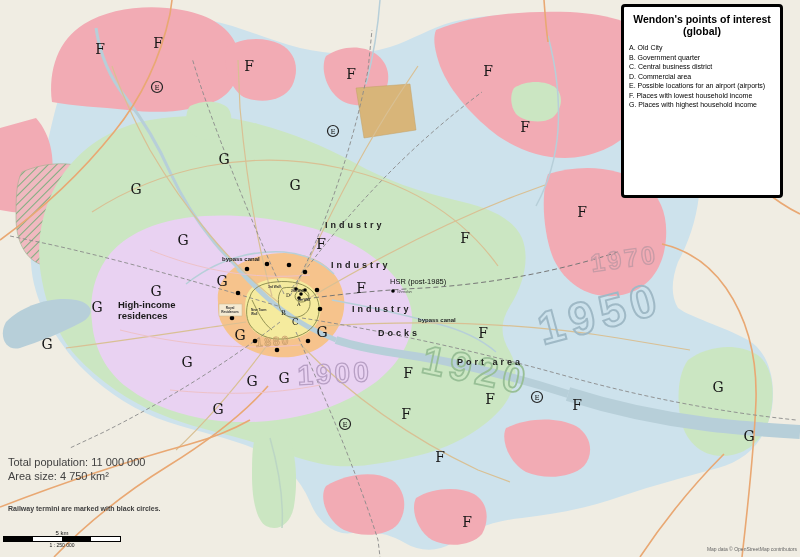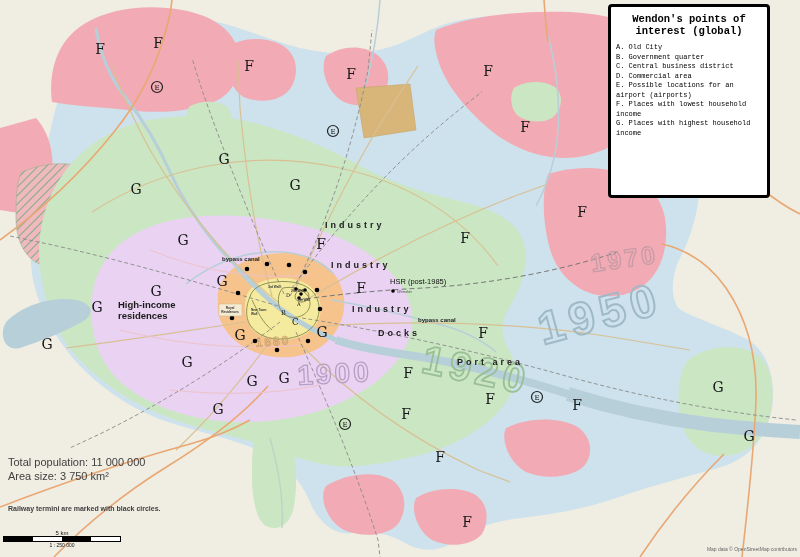--- a/index.html
+++ b/index.html
@@ -10,22 +10,22 @@
   .rletter{font-family:"DejaVu Serif",serif;font-size:14px;fill:#151515;}
   .spread{font-family:"Liberation Sans",sans-serif;font-weight:700;font-size:9px;letter-spacing:3px;fill:#222;}
   .smallbold{font-family:"Liberation Sans",sans-serif;font-weight:700;font-size:6px;fill:#222;}
   .plain8{font-family:"Liberation Sans",sans-serif;font-size:7.5px;fill:#111;}
   .tinyitalic{font-family:"Liberation Sans",sans-serif;font-style:italic;font-size:4px;fill:#555;}
   .tiny{font-family:"Liberation Sans",sans-serif;font-size:3.2px;fill:#333;}
   .hibold{font-family:"Liberation Sans",sans-serif;font-weight:700;font-size:9.5px;fill:#1a1a1a;}
   .year{font-family:"Liberation Sans",sans-serif;font-weight:700;fill:none;}
   .poi{font-family:"DejaVu Serif",serif;fill:#111;}
   
-  .legend{position:absolute;left:608px;top:4px;width:162px;height:194px;background:#fff;
-          border:3px solid #000;border-radius:4px;box-sizing:border-box;padding:6px 5px;font-family:Liberation Mono, monospace;}
+  .legend{position:absolute;left:621px;top:4px;width:162px;height:194px;background:#fff;
+          border:3px solid #000;border-radius:4px;box-sizing:border-box;padding:6px 5px;}
   .legend-title{font-size:10.5px;font-weight:700;text-align:center;margin-bottom:6px;color:#000;}
   .legend-item{font-size:7px;line-height:9.5px;color:#000;}
   .stats{position:absolute;left:8px;top:455px;color:#404040;}
   .stats .big{font-size:11px;line-height:14px;}
   .stats .note{font-size:7px;font-weight:700;margin-top:22px;}
   .scalebar{position:absolute;left:3px;top:530px;width:118px;}
   .scalebar .dist{font-size:6px;text-align:center;color:#111;}
   .bar{display:flex;height:4px;border:1px solid #000;}
   .bar span{flex:1;}
   .seg-b{background:#000;} .seg-w{background:#fff;}
@@ -254,21 +254,21 @@
   <div class="legend-item">B. Government quarter</div>
   <div class="legend-item">C. Central business district</div>
   <div class="legend-item">D. Commercial area</div>
   <div class="legend-item">E. Possible locations for an airport (airports)</div>
   <div class="legend-item">F. Places with lowest household income</div>
   <div class="legend-item">G. Places with highest household income</div>
 </div>
 
 <div class="stats">
   <div class="big">Total population: 11 000 000</div>
-  <div class="big">Area size: 3 750 km²</div>
+  <div class="big">Area size: 4 750 km²</div>
   <div class="note">Railway termini are marked with black circles.</div>
 </div>
 
 <div class="scalebar">
   <div class="dist">5 km</div>
   <div class="bar">
     <span class="seg-b"></span>
         <span class="seg-w"></span>
         <span class="seg-b"></span>
         <span class="seg-w"></span>

